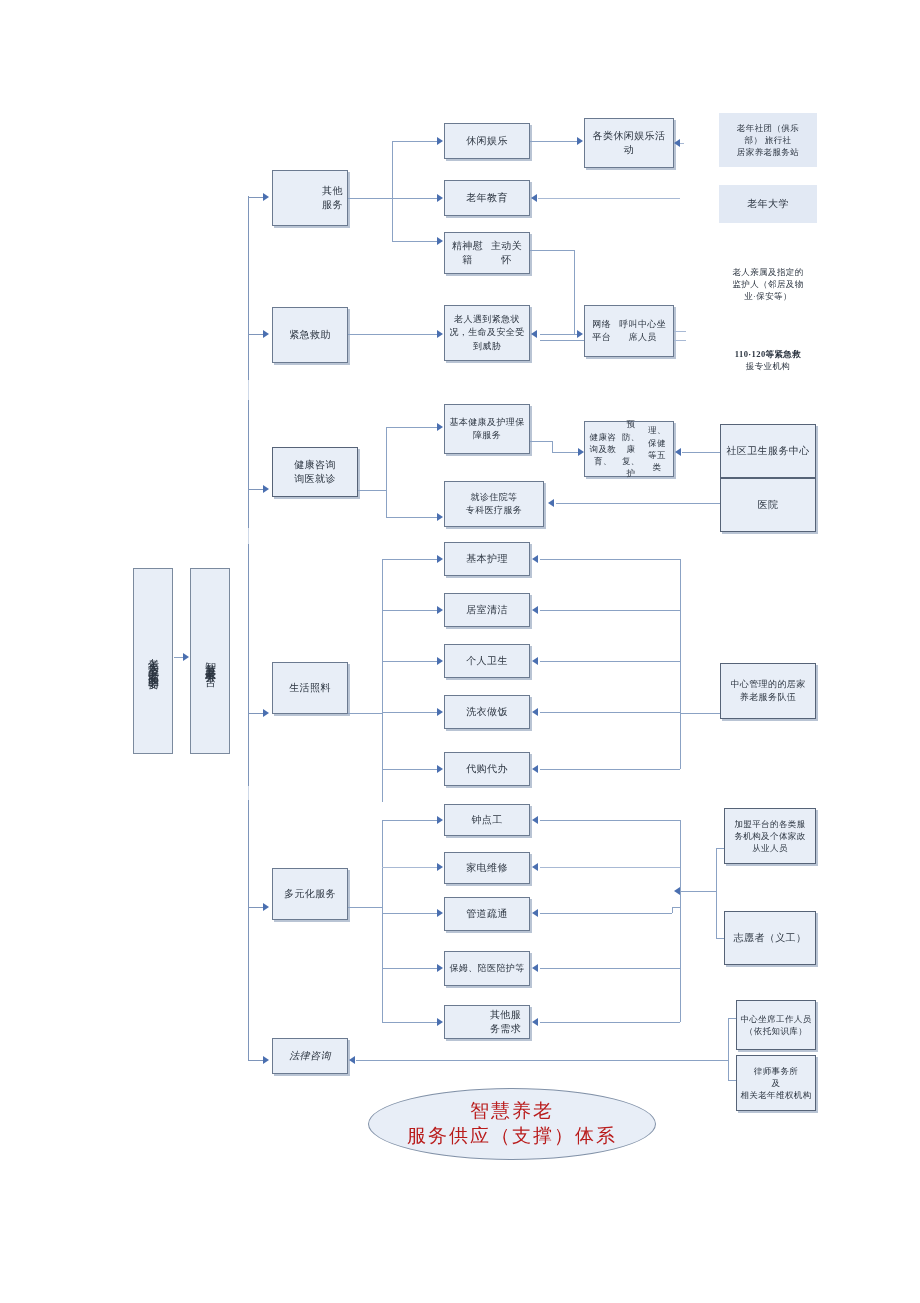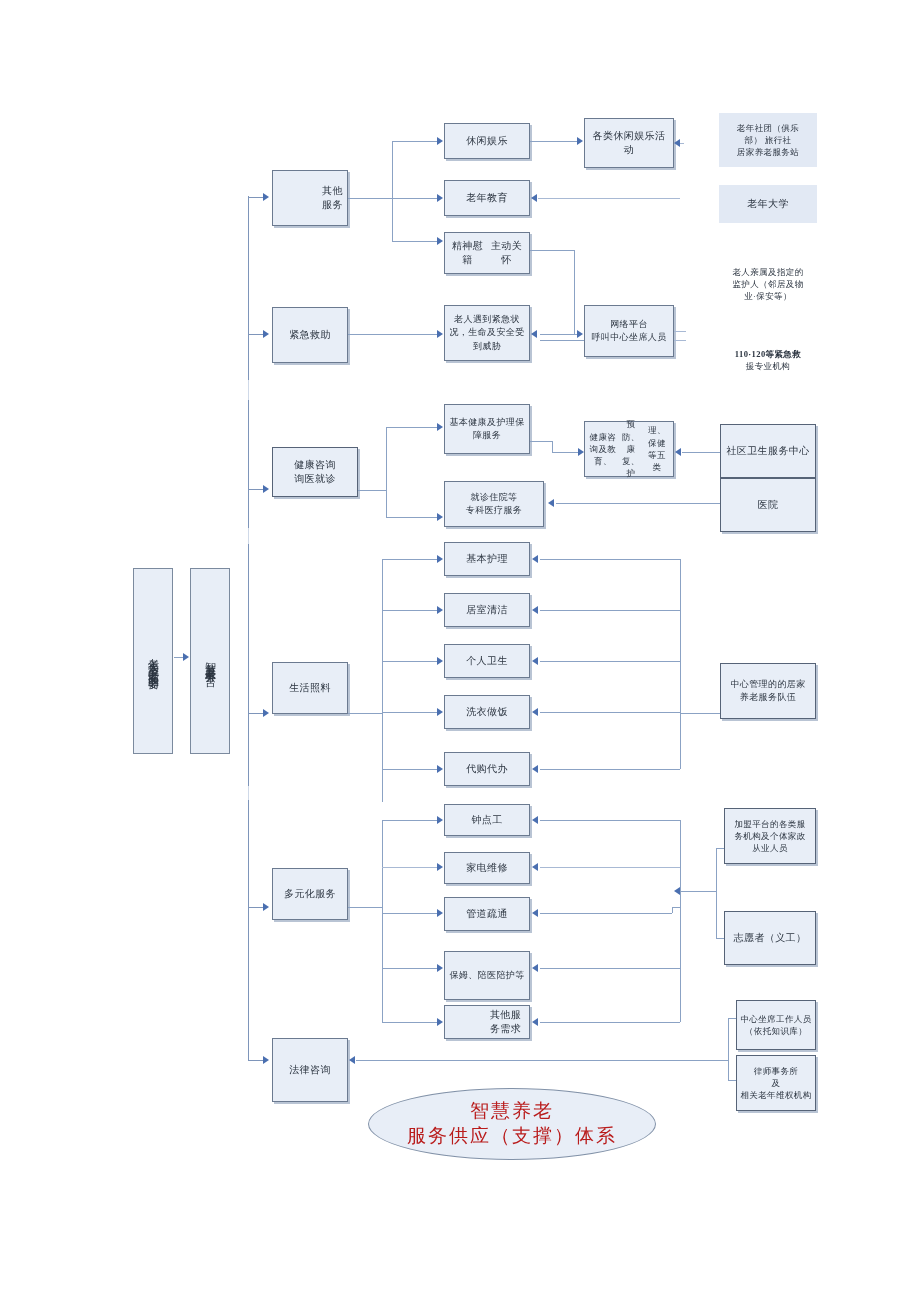--- a/index.html
+++ b/index.html
@@ -151,21 +151,21 @@
     <span class="sm">老人遇到紧急状</span>
     <span class="sm">况，生命及安全受</span>
     <span class="sm">到威胁</span>
   </div>
 
   <div class="ln lnh" style="left:530px;top:250px;width:44px;"></div>
   <div class="ln lnv" style="left:574px;top:250px;height:84px;"></div>
   <div class="ln lnh" style="left:540px;top:334px;width:40px;"></div>
   <div class="arw r" style="left:577px;top:330px;"></div>
 
-  <div class="node shadow" style="left:584px;top:305px;width:90px;height:52px;flex-direction:column;">
+  <div class="node shadow" style="left:584px;top:305px;width:90px;height:52px;flex-direction:row;">
     <span class="sm">网络平台</span>
     <span class="sm">呼叫中心坐席人员</span>
   </div>
 
   <div class="ln lnh" style="left:540px;top:340px;width:44px;"></div>
   <div class="arw l" style="left:531px;top:330px;"></div>
 
   <div class="ln lnh lt" style="left:674px;top:331px;width:12px;"></div>
   <div class="ln lnh lt" style="left:674px;top:340px;width:12px;"></div>
 
@@ -287,21 +287,21 @@
   <div class="ln lnh lt" style="left:382px;top:867px;width:56px;"></div>
   <div class="arw r" style="left:437px;top:863px;"></div>
   <div class="node shadow" style="left:444px;top:852px;width:86px;height:32px;">家电维修</div>
 
   <div class="ln lnh" style="left:382px;top:913px;width:56px;"></div>
   <div class="arw r" style="left:437px;top:909px;"></div>
   <div class="node shadow" style="left:444px;top:897px;width:86px;height:34px;">管道疏通</div>
 
   <div class="ln lnh" style="left:382px;top:968px;width:56px;"></div>
   <div class="arw r" style="left:437px;top:964px;"></div>
-  <div class="node shadow" style="left:444px;top:951px;width:86px;height:49px;font-size:9px;">保姆、陪医陪护等</div>
+  <div class="node shadow" style="left:444px;top:951px;width:86px;height:35px;font-size:9px;">保姆、陪医陪护等</div>
 
   <div class="ln lnh" style="left:382px;top:1022px;width:56px;"></div>
   <div class="arw r" style="left:437px;top:1018px;"></div>
   <div class="node shadow" style="left:444px;top:1005px;width:86px;height:34px;padding-left:40px;">其他服务需求</div>
 
   <div class="ln lnv" style="left:680px;top:820px;height:202px;"></div>
   <div class="ln lnh" style="left:680px;top:891px;width:36px;"></div>
   <div class="arw l" style="left:674px;top:887px;"></div>
   <div class="ln lnv" style="left:716px;top:848px;height:90px;"></div>
   <div class="ln lnh" style="left:716px;top:848px;width:8px;"></div>
@@ -320,21 +320,21 @@
   <div class="ln lnh" style="left:540px;top:1022px;width:140px;"></div>
   <div class="arw l" style="left:532px;top:1018px;"></div>
 
   <div class="node strong shadow" style="left:724px;top:808px;width:92px;height:56px;flex-direction:column;">
     <span class="xs">加盟平台的各类服</span>
     <span class="xs">务机构及个体家政</span>
     <span class="xs">从业人员</span>
   </div>
   <div class="node strong shadow" style="left:724px;top:911px;width:92px;height:54px;">志愿者（义工）</div>
 
-  <div class="node shadow" style="left:272px;top:1038px;width:76px;height:64px;">法律咨询</div>
+  <div class="node shadow" style="left:272px;top:1038px;width:76px;height:36px;font-style:italic;">法律咨询</div>
   <div class="ln lnh dk" style="left:248px;top:1060px;width:16px;"></div>
   <div class="arw r" style="left:263px;top:1056px;"></div>
 
   <div class="ln lnh" style="left:356px;top:1060px;width:372px;"></div>
   <div class="arw l" style="left:349px;top:1056px;"></div>
   <div class="ln lnv" style="left:728px;top:1018px;height:62px;"></div>
   <div class="ln lnh" style="left:728px;top:1018px;width:8px;"></div>
   <div class="ln lnh" style="left:728px;top:1080px;width:8px;"></div>
 
   <div class="node strong shadow" style="left:736px;top:1000px;width:80px;height:50px;flex-direction:column;">

